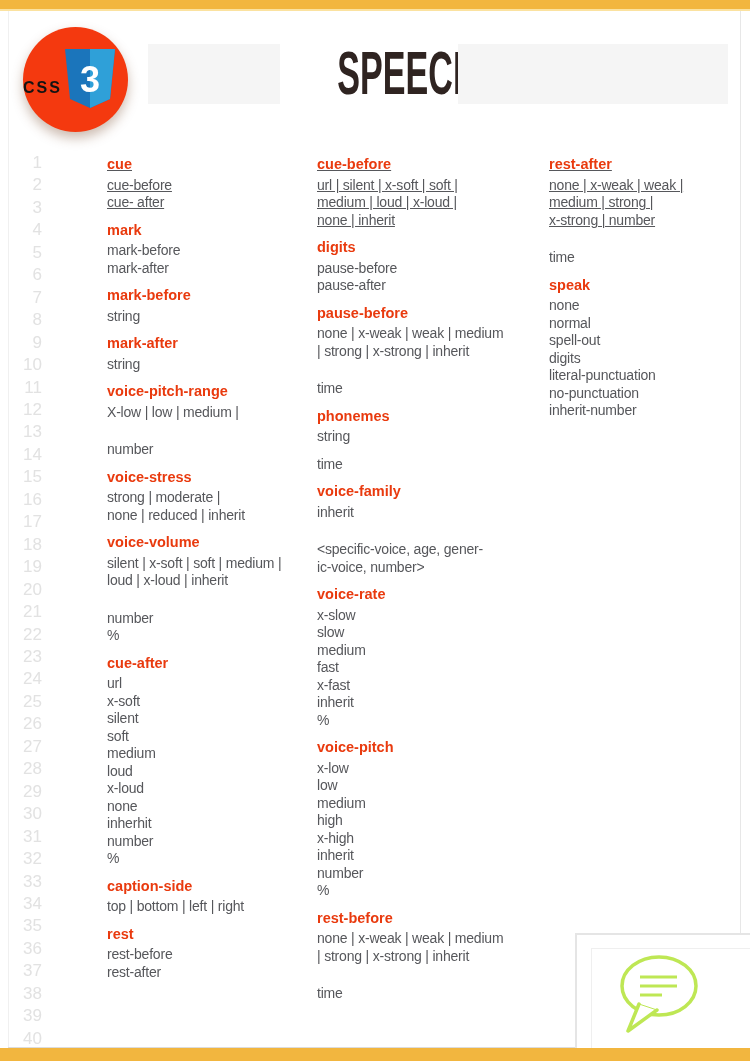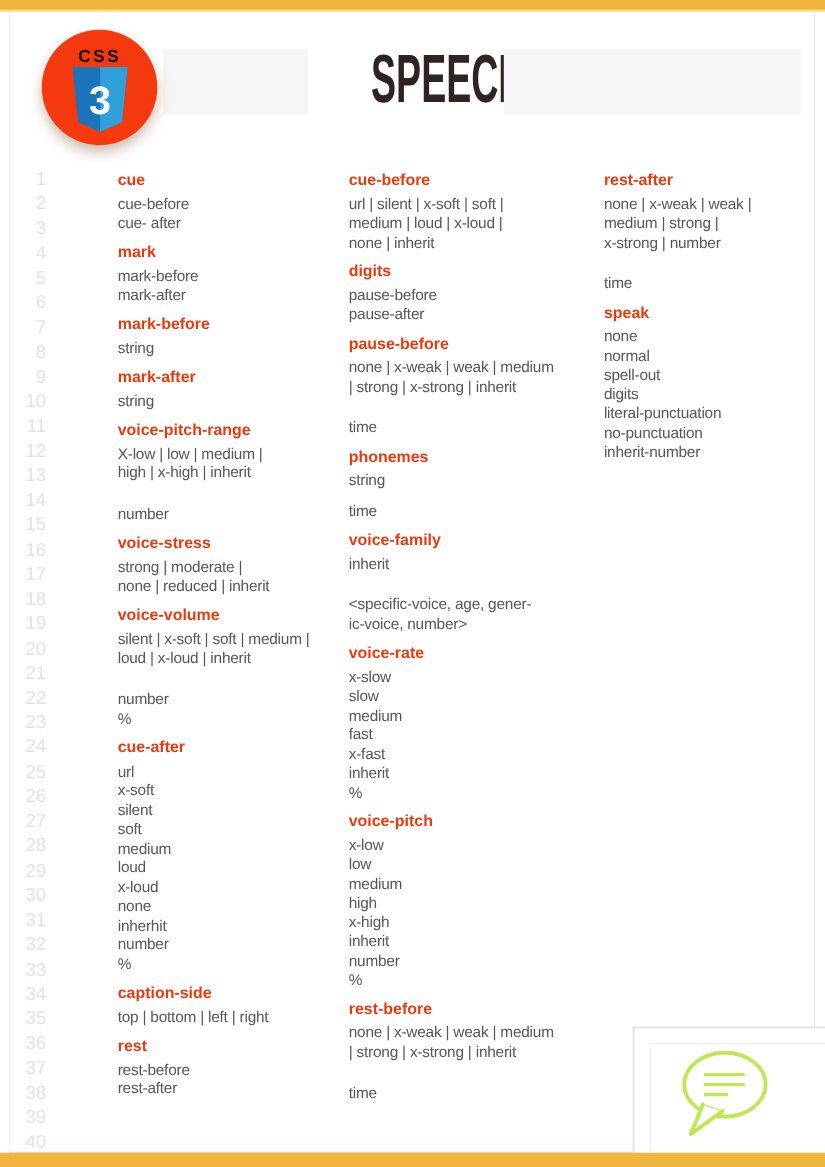--- a/index.html
+++ b/index.html
@@ -23,24 +23,24 @@
   
   .top-bar{position:absolute;left:0;top:0;width:750px;height:9px;background:var(--c-yellow);z-index:6;}
   .top-bar-edge{position:absolute;left:0;top:9px;width:750px;height:2px;background:var(--c-yellow-edge);z-index:6;}
   .bottom-bar{position:absolute;left:0;top:1048px;width:750px;height:13px;background:var(--c-yellow);z-index:6;}
   .border-left{position:absolute;left:8px;top:11px;width:1px;height:1037px;background:#f0f0f0;z-index:1;}
   .border-right{position:absolute;left:740px;top:11px;width:1px;height:1037px;background:#e7e7e7;z-index:1;}
   .border-bottom{position:absolute;left:8px;top:1047px;width:568px;height:1px;background:#dcdcdc;z-index:1;}
 
   
   .logo{
-    position:absolute;left:38px;top:27px;width:105px;height:105px;border-radius:50%;
+    position:absolute;left:23px;top:27px;width:105px;height:105px;border-radius:50%;
     background:var(--c-logo);
     box-shadow:0 6px 12px rgba(110,60,30,.35);
-    display:flex;flex-direction:column;align-items:center;z-index:3;text-align:right;
+    display:flex;flex-direction:row;align-items:center;z-index:3;text-align:right;
   }
   .logo-brand{
     margin-top:17px;font-size:16px;font-weight:700;color:#131313;letter-spacing:2px;line-height:16px;
   }
   .logo-shield{margin-top:1px;}
   .shield-base{fill:var(--c-shield-dark);}
   .shield-light{fill:var(--c-shield-light);}
   .shield-num{fill:#ffffff;font-family:"Liberation Sans",sans-serif;font-weight:700;font-size:36px;}
   .header-box{position:absolute;top:44px;height:60px;background:#f5f5f5;z-index:2;}
   .header-box-left{left:148px;width:132px;}
@@ -59,21 +59,21 @@
     position:absolute;left:0;top:152px;width:42px;text-align:right;
     color:var(--c-linenum);font-size:17px;line-height:22.45px;z-index:2;
   }
 
   
   .col{position:absolute;top:150px;font-size:14px;line-height:17.5px;color:var(--c-body);letter-spacing:-0.2px;z-index:2;}
   .col-1{left:107px;width:205px;}
   .col-2{left:317px;width:225px;}
   .col-3{left:549px;width:190px;}
   .block{margin-top:10px;}
-  .block:first-child{margin-top:6px;}
+  .block:first-child{margin-top:6px;text-decoration:underline;}
   .block.spaced{margin-top:20px;}
   .block-title{
     color:var(--c-accent);font-weight:700;font-size:14.5px;margin:0 0 3px 0;letter-spacing:0;
   }
   .vline{white-space:nowrap;}
 
   
   .corner-outer{
     position:absolute;left:575px;top:933px;width:175px;height:114px;background:#ffffff;
     border-top:2px solid #e5e5e5;border-left:2px solid #e5e5e5;z-index:3;
@@ -166,21 +166,20 @@
       <div class="block-title">mark-before</div>
       <div class="vline">string</div>
     </div>
     <div class="block">
       <div class="block-title">mark-after</div>
       <div class="vline">string</div>
     </div>
     <div class="block">
       <div class="block-title">voice-pitch-range</div>
       <div class="vline">X-low | low | medium |</div>
-      <div class="vline">high | x-high | inherit</div>
     </div>
     <div class="block spaced">
       <div class="vline">number</div>
     </div>
     <div class="block">
       <div class="block-title">voice-stress</div>
       <div class="vline">strong | moderate |</div>
       <div class="vline">none | reduced | inherit</div>
     </div>
     <div class="block">

